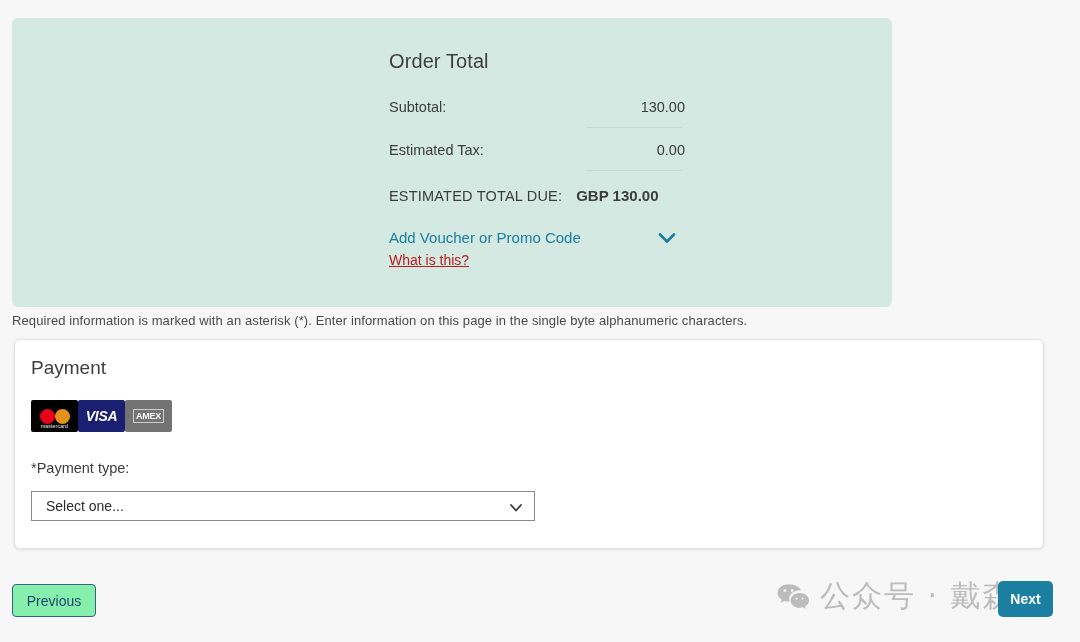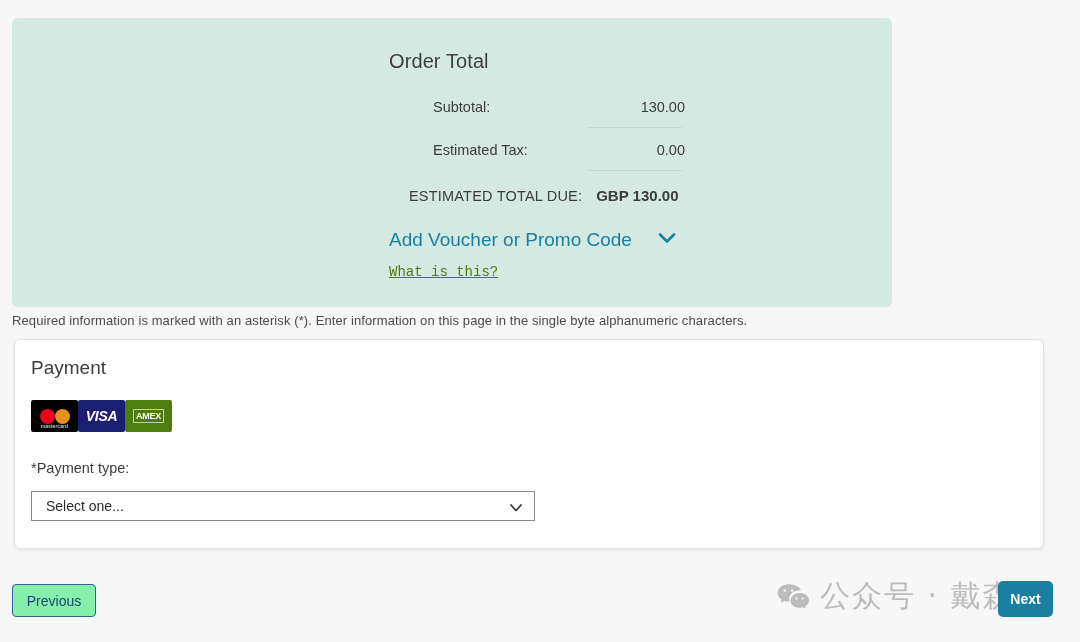--- a/index.html
+++ b/index.html
@@ -43,61 +43,59 @@
     width: 296px;
   }
   .total-row {
     display: flex;
     justify-content: space-between;
     align-items: baseline;
     font-size: 14.5px;
     color: #3c3c3c;
     padding-bottom: 12px;
   }
-  .total-row .label { white-space: nowrap; margin-left: 44px; }
+  .total-row .label { white-space: nowrap; }
   .total-row .value { text-align: right; }
   .divider {
     height: 1px;
     background: #c4d9d2;
     margin-left: 198px;
     margin-right: 3px;
     margin-bottom: 14px;
   }
   .grand-row {
     display: flex;
     align-items: baseline;
     font-size: 14.5px;
     padding-top: 2px;
-    margin-left: 20px;
   }
   .grand-row .label { letter-spacing: .2px; }
   .grand-row .value {
     font-weight: bold;
     margin-left: 14px;
     font-size: 15px;
   }
   .voucher-block {
     margin-top: 25px;
     position: relative;
     width: 296px;
   }
   .voucher-link {
     color: #1a7fa0;
-    font-size: 19px;
+    font-size: 15px;
     cursor: pointer;
     display: inline-block;
   }
   .voucher-sub {
     display: block;
-    color: #4d7c0f;
+    color: #b91c1c;
     font-size: 14px;
     text-decoration: underline;
-    margin-top: 13px;
-    cursor: pointer;
-    font-family: Liberation Mono, monospace;
+    margin-top: 5px;
+    cursor: pointer;
   }
   .chevron-teal {
     position: absolute;
     right: 8px;
     top: 2px;
     width: 20px;
     height: 14px;
     cursor: pointer;
   }
 
@@ -167,21 +165,21 @@
     letter-spacing: .2px;
   }
   .logo-visa { background: #1a1f71; display: flex; align-items: center; justify-content: center; }
   .visa-word {
     color: #ffffff;
     font-style: italic;
     font-weight: bold;
     font-size: 14px;
     letter-spacing: -.3px;
   }
-  .logo-amex { background: #4d7c0f; display: flex; align-items: center; justify-content: center; }
+  .logo-amex { background: #737373; display: flex; align-items: center; justify-content: center; }
   .amex-word {
     color: #ffffff;
     font-weight: bold;
     font-size: 9px;
     letter-spacing: -.2px;
     border: 1px solid rgba(255,255,255,.65);
     padding: 1px 2px;
   }
   .field-label {
     font-size: 14.5px;

